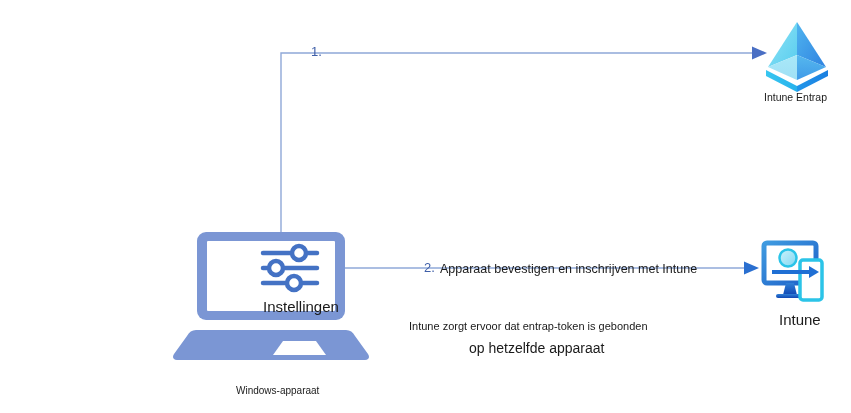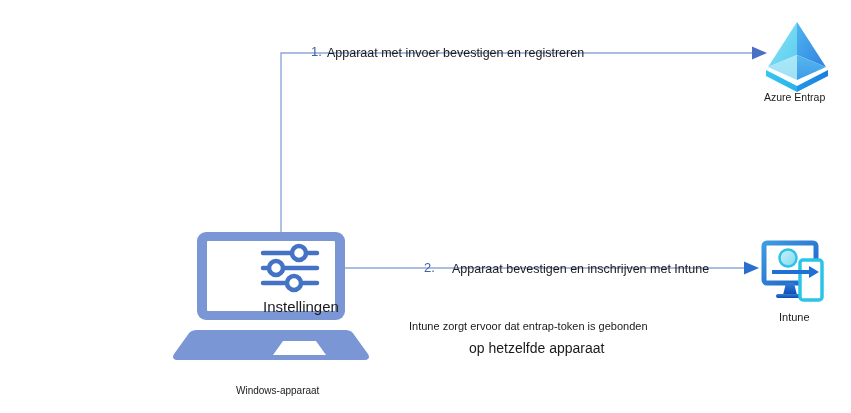--- a/index.html
+++ b/index.html
@@ -41,21 +41,21 @@
     top: 46px;
     font-size: 12.5px;
   }
   #step2-number {
     left: 424px;
     top: 261px;
     font-size: 13px;
     color: #3f5fa8;
   }
   #step2-label {
-    left: 452px;
+    left: 440px;
     top: 262px;
     font-size: 12.5px;
   }
   #note-line1 {
     left: 409px;
     top: 320px;
     font-size: 11px;
   }
   #note-line2 {
     left: 469px;
@@ -74,21 +74,21 @@
   }
   #entra-label {
     left: 764px;
     top: 91px;
     font-size: 10.5px;
     color: #1b1b1b;
   }
   #intune-label {
     left: 779px;
     top: 311px;
-    font-size: 11px;
+    font-size: 15px;
     color: #1b1b1b;
   }
 
   
   #vector-layer {
     position: absolute;
     left: 0;
     top: 0;
     width: 851px;
     height: 413px;
@@ -203,28 +203,27 @@
 
       <rect x="800" y="260" width="22" height="40" rx="3" ry="3" fill="#ffffff" stroke="#2bc4e8" stroke-width="3.5"></rect>
 
       <line x1="772" y1="272" x2="812" y2="272" stroke="#1f6fd4" stroke-width="4"></line>
       <polygon points="809,266 819,272 809,278" fill="#1f6fd4"></polygon>
     </g>
   </svg>
 
 
   <div class="lbl" id="step1-number">1.</div>
-  <div class="lbl" id="step1-label">Apparaat met invoer bevestigen en registreren</div>
 
   <div class="lbl" id="step2-number">2.</div>
   <div class="lbl" id="step2-label">Apparaat bevestigen en inschrijven met Intune</div>
 
   <div class="lbl" id="note-line1">Intune zorgt ervoor dat entrap-token is gebonden</div>
   <div class="lbl" id="note-line2">op hetzelfde apparaat</div>
 
   <div class="lbl" id="settings-label">Instellingen</div>
   <div class="lbl" id="device-label">Windows-apparaat</div>
 
-  <div class="lbl" id="entra-label">Azure Entrap</div>
+  <div class="lbl" id="entra-label">Intune Entrap</div>
 
   <div class="lbl" id="intune-label">Intune</div>
 
 </div>
 
 </body></html>

